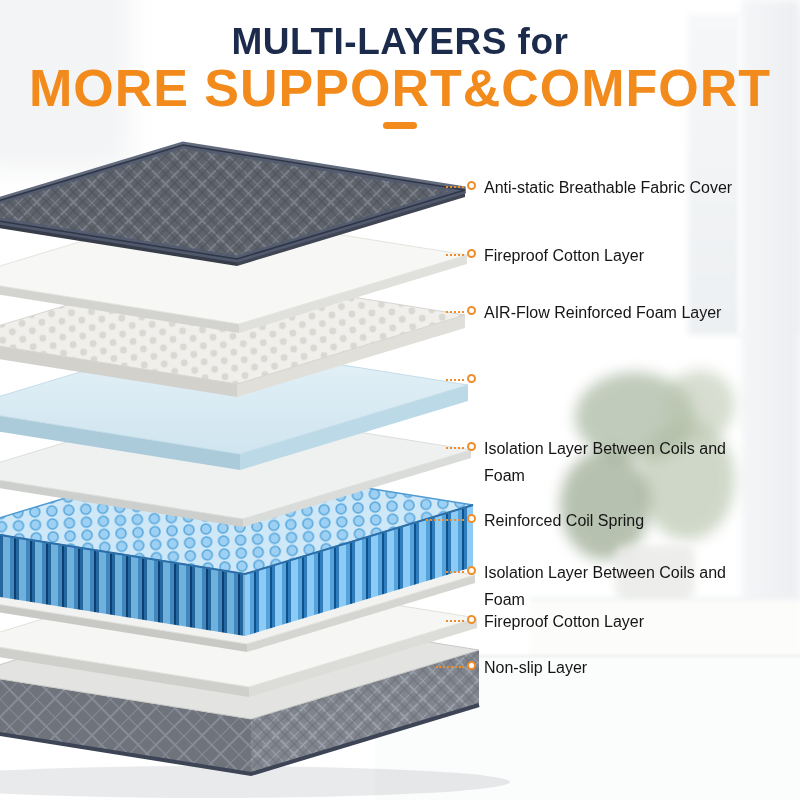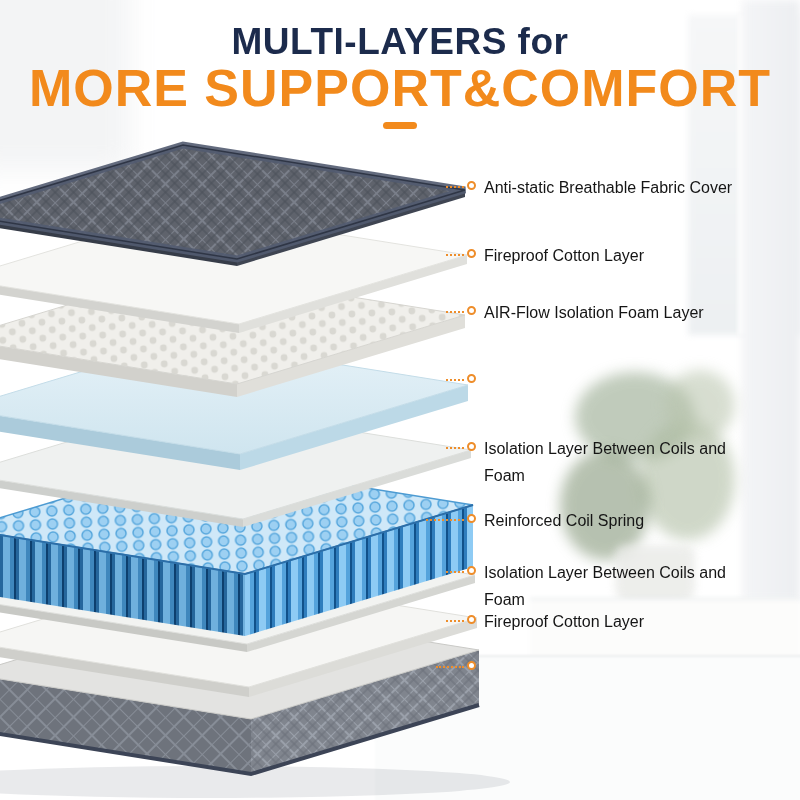--- a/index.html
+++ b/index.html
@@ -173,21 +173,21 @@
 
   <div class="callout" style="left:446px; top:243px;">
     <span class="leader"></span>
     <span class="dot"></span>
     <span class="txt" style="max-width:320px;">Fireproof Cotton Layer</span>
   </div>
 
   <div class="callout" style="left:446px; top:300px;">
     <span class="leader"></span>
     <span class="dot"></span>
-    <span class="txt" style="max-width:250px;">AIR-Flow Isolation Foam Layer</span>
+    <span class="txt" style="max-width:250px;">AIR-Flow Reinforced Foam Layer</span>
   </div>
 
   <div class="callout" style="left:446px; top:368px;">
     <span class="leader"></span>
     <span class="dot"></span>
   </div>
 
   <div class="callout" style="left:446px; top:436px;">
     <span class="leader"></span>
     <span class="dot"></span>
@@ -208,15 +208,16 @@
 
   <div class="callout" style="left:446px; top:609px;">
     <span class="leader"></span>
     <span class="dot"></span>
     <span class="txt" style="max-width:320px;">Fireproof Cotton Layer</span>
   </div>
 
   <div class="callout" style="left:436px; top:655px;">
     <span class="leader" style="width:28px;"></span>
     <span class="dot"></span>
+    <span class="txt" style="max-width:320px;">Non-slip Layer</span>
   </div>
 
 </div>
 
 </body></html>

